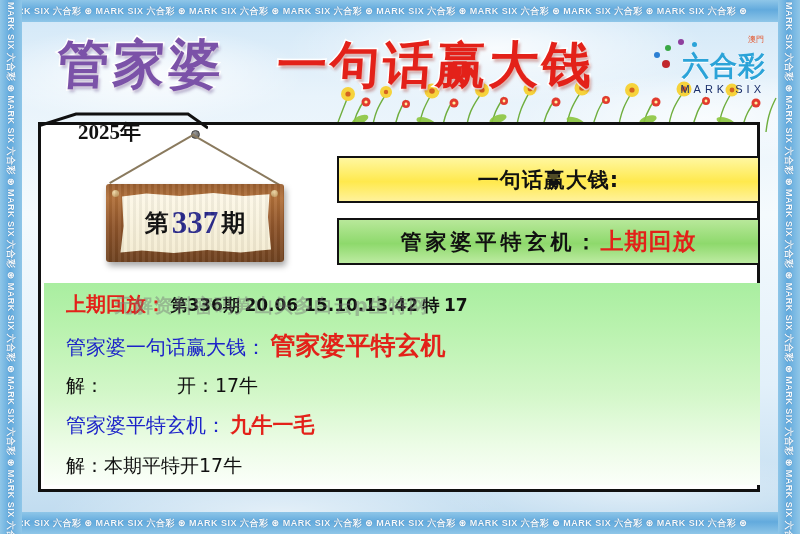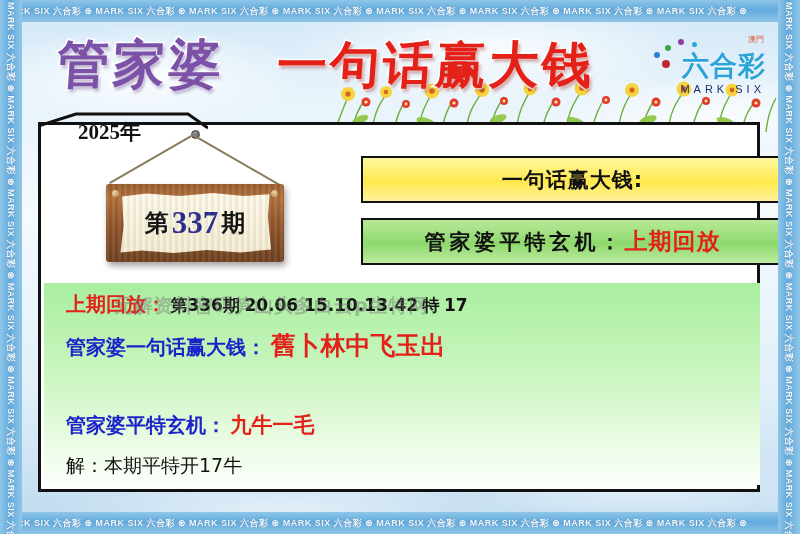--- a/index.html
+++ b/index.html
@@ -126,21 +126,20 @@
               font-family:"Liberation Serif","DejaVu Serif",serif; }
   .issue-num{ font-size:31px; font-weight:bold; color:#2a2a8c;
               font-family:"Liberation Serif","DejaVu Serif",serif; margin:0 3px; }
 
   
   #banners{ position:absolute; left:296px; top:3px; width:423px; height:152px; }
   .banner{
     position:absolute; left:0; width:423px; height:47px;
     display:flex; align-items:center; justify-content:center;
     border:2px solid #111;
-    margin-left:24px;
   }
   .banner-yellow{ top:28px; background:linear-gradient(180deg,#fff7a0 0%,#ffe94d 55%,#fff29b 100%); }
   .banner-green { top:90px; background:linear-gradient(180deg,#b8e89a 0%,#8ed96c 55%,#bdeba2 100%); }
   .b-label{ font-size:21px; font-weight:bold; color:#111; letter-spacing:1px;
             font-family:"DejaVu Sans","Liberation Sans",sans-serif; }
   .b-value{ font-size:23px; font-weight:bold; color:#E32119; letter-spacing:1px;
             font-family:"DejaVu Sans","Liberation Sans",sans-serif; }
   .banner-green .b-label{ letter-spacing:4px; }
 
   
@@ -151,21 +150,21 @@
   }
   .row{ position:absolute; left:22px; white-space:nowrap; }
   .r1{ top:8px; }
   .r2{ top:46px; }
   .r3{ top:90px; }
   .r4{ top:128px; }
   .r5{ top:170px; }
 
   .lbl-red   { font-size:20px; font-weight:bold; color:#E32119;
                font-family:Liberation Serif, serif; }
-  .lbl-blue  { font-size:20px; font-weight:bold; color:#1c23c9;
+  .lbl-blue  { font-size:20px; font-weight:normal; color:#1c23c9;
                font-family:"DejaVu Sans",sans-serif; }
   .val-red-lg{ font-size:25px; font-weight:bold; color:#E32119;
                font-family:"DejaVu Sans",sans-serif; }
   .val-red-md{ font-size:21px; font-weight:bold; color:#E32119;
                font-family:"DejaVu Sans",sans-serif; }
   .txt-black { font-size:19px; color:#111; font-family:"DejaVu Sans",sans-serif; }
   .draw-line { font-size:17px; font-weight:bold; color:#111;
                font-family:"DejaVu Sans",sans-serif; }
   .spacer-wide{ display:inline-block; width:64px; }
 
@@ -365,23 +364,28 @@
       <div class="row r1">
         <span class="lbl-red">上期回放：</span>
         <span class="draw-line">第336期</span>
         <span class="draw-line num">20.06 15.10.13.42</span>
         <span class="draw-line">特</span>
         <span class="draw-line num">17</span>
       </div>
 
       <div class="row r2">
         <span class="lbl-blue">管家婆一句话赢大钱：</span>
-        <span class="val-red-lg">舊卜林中飞玉出</span>
-      </div>
-
+        <span class="val-red-lg">管家婆平特玄机</span>
+      </div>
+
+      <div class="row r3">
+        <span class="txt-black">解：</span>
+        <span class="spacer-wide"></span>
+        <span class="txt-black">开：17牛</span>
+      </div>
 
       <div class="row r4">
         <span class="lbl-blue">管家婆平特玄机：</span>
         <span class="val-red-md">九牛一毛</span>
       </div>
 
       <div class="row r5">
         <span class="txt-black">解：本期平特开17牛</span>
       </div>
 

